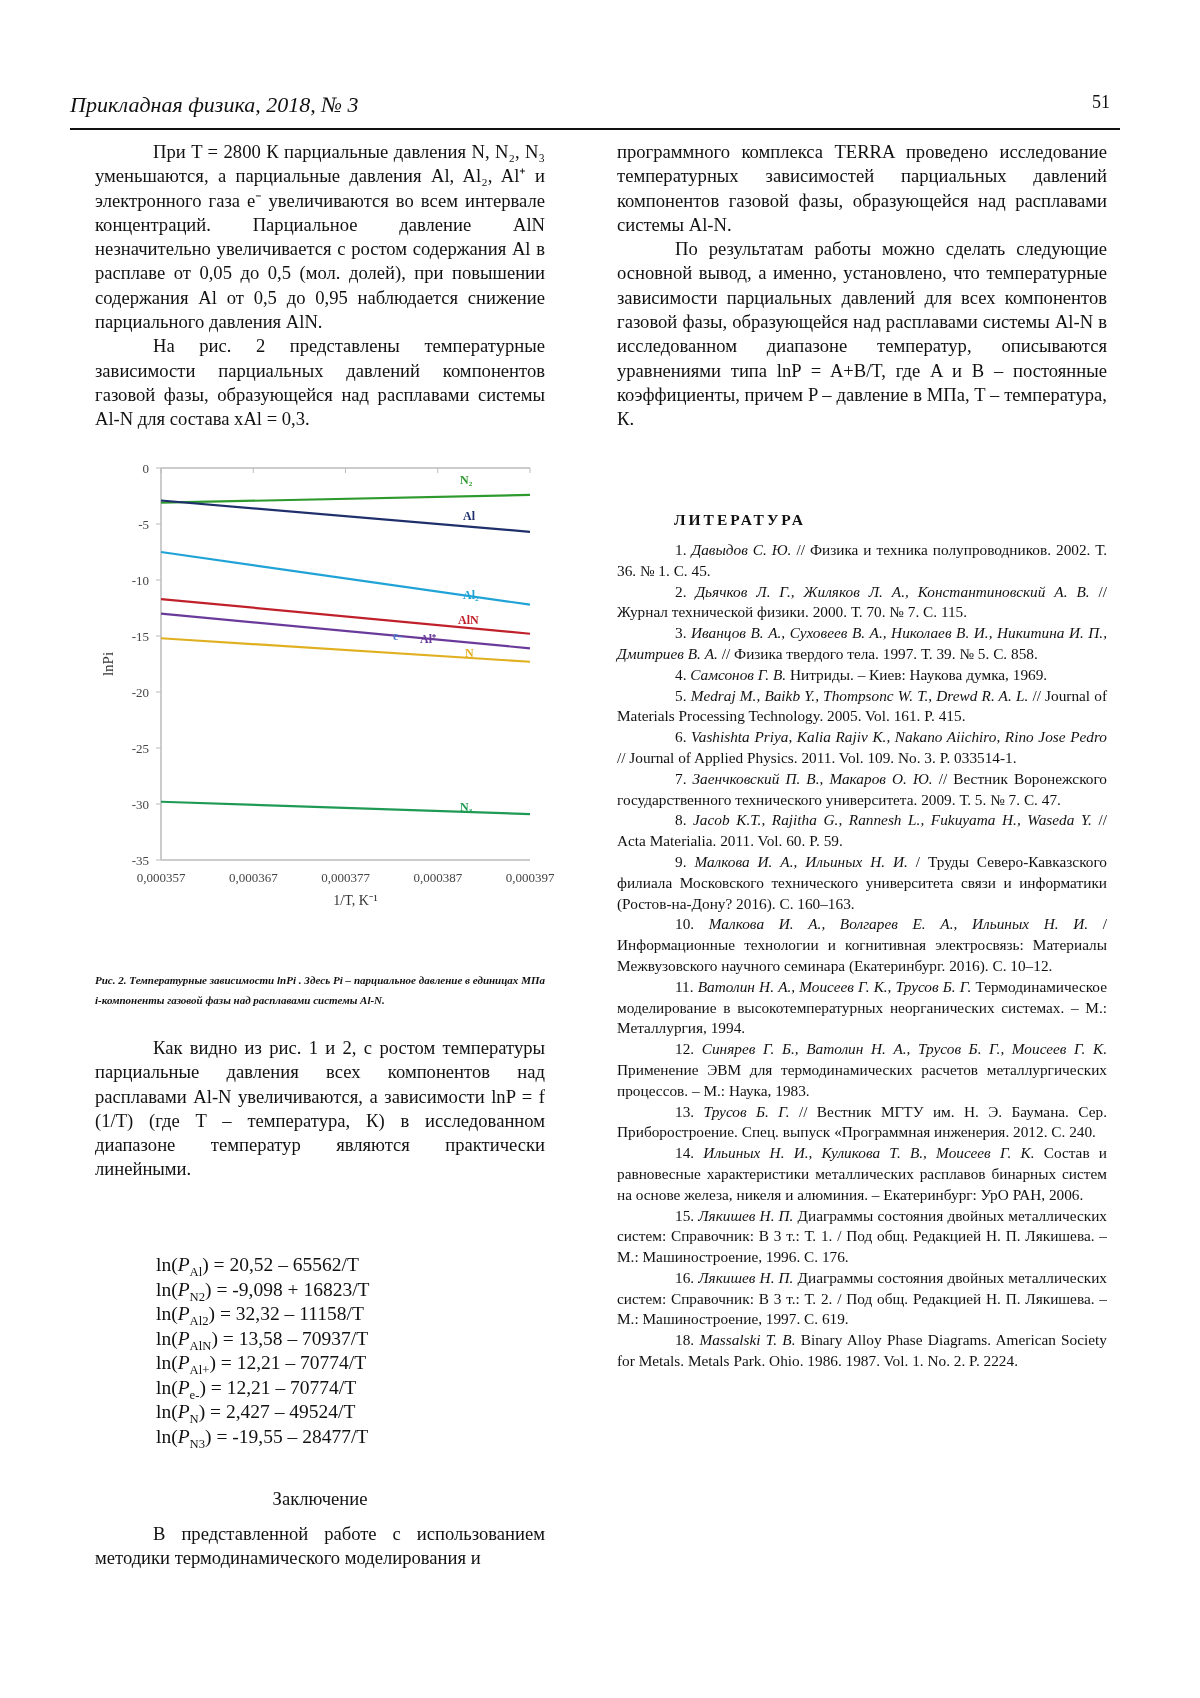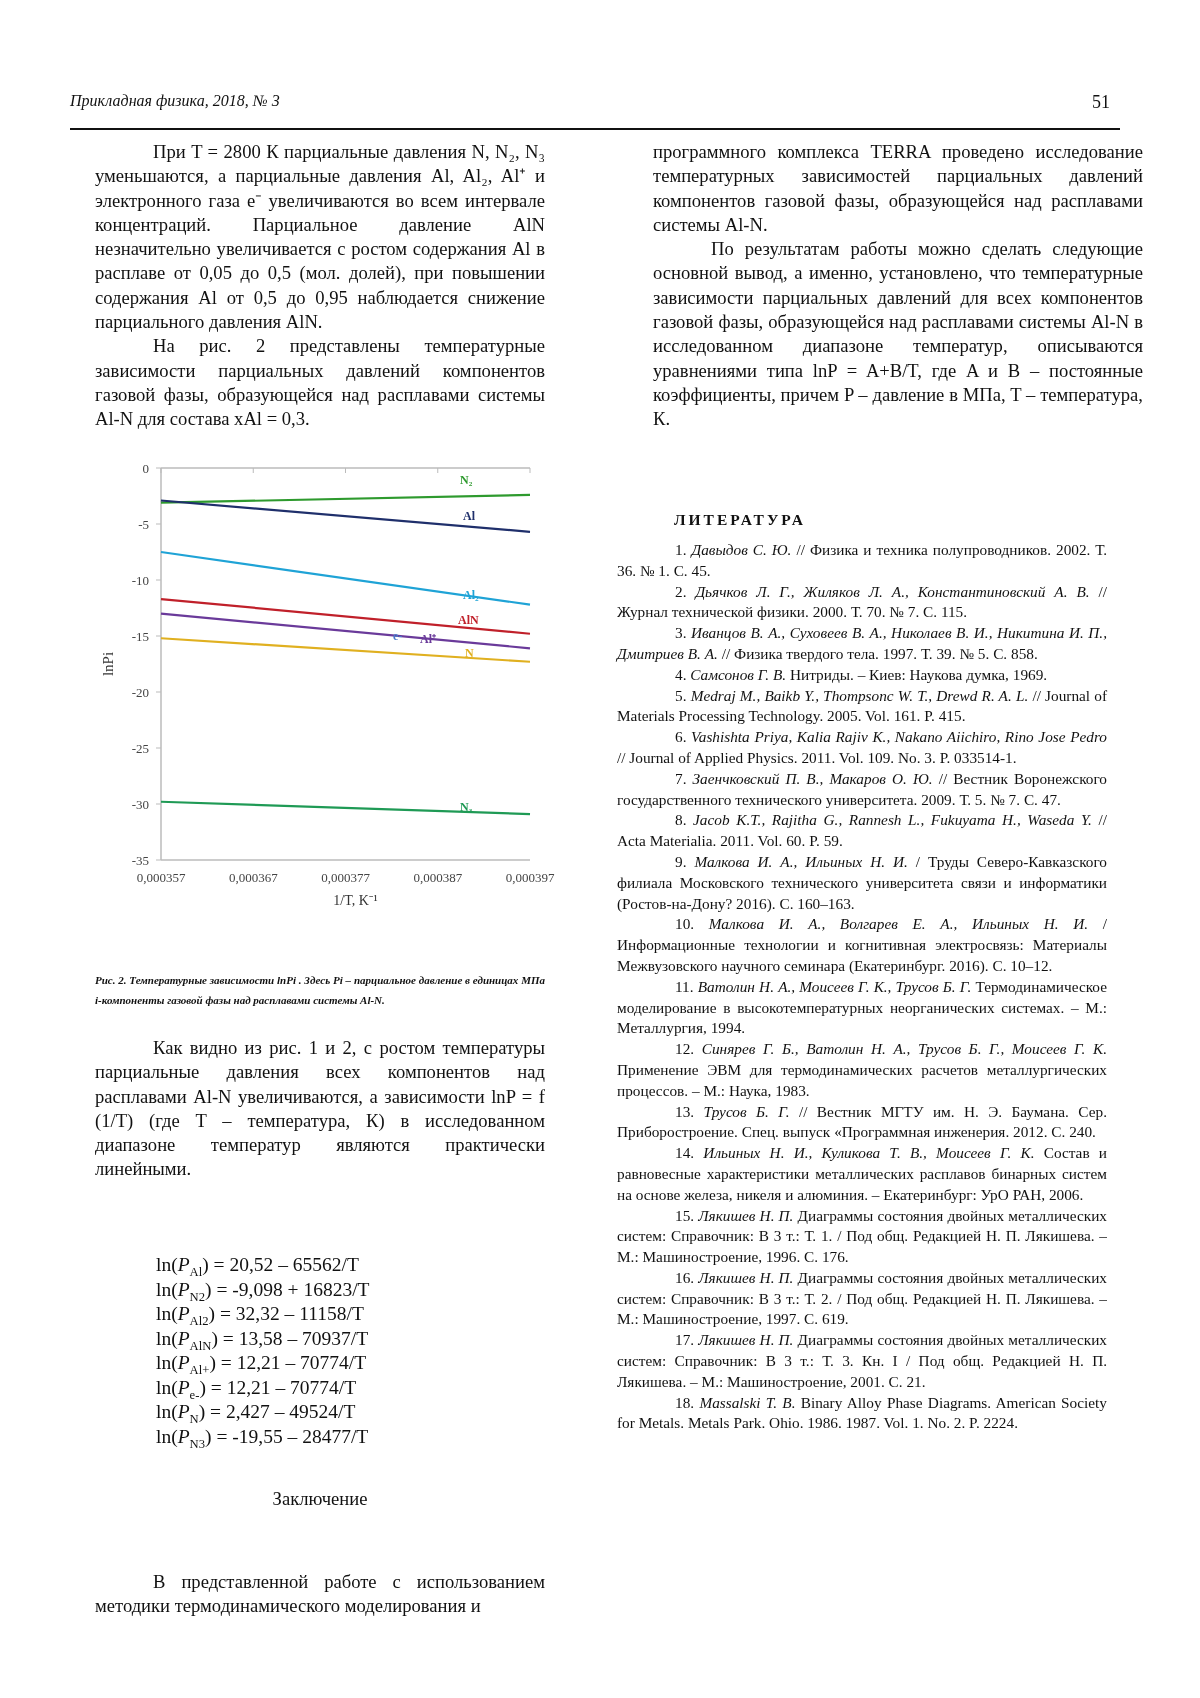--- a/index.html
+++ b/index.html
@@ -1,36 +1,36 @@
 <!DOCTYPE html>
 <html><head>
 <meta charset="utf-8">
 <style>
   html, body { margin: 0; padding: 0; background: #ffffff; }
   body { width: 1200px; height: 1698px; position: relative; overflow: hidden;
          font-family: "Liberation Serif", serif; color: #111; }
   .header { position: absolute; left: 70px; top: 88px; width: 1050px; height: 40px; border-bottom: 2px solid #111; }
-  .header .journal { position: absolute; left: 0; top: 4px; font-style: italic; font-size: 16px; }
+  .header .journal { position: absolute; left: 0; top: 4px; font-style: italic; font-size: 22px; }
   .header .pageno { position: absolute; right: 10px; top: 4px; font-size: 18px; }
 
   .col { position: absolute; font-size: 18.6px; line-height: 24.3px; text-align: justify; }
   .col-left { left: 95px; top: 140px; width: 450px; }
-  .col-right { left: 617px; top: 140px; width: 490px; margin-left: 36px; }
+  .col-right { left: 617px; top: 140px; width: 490px; }
   p { margin: 0; text-indent: 58px; }
   p.noind { text-indent: 0; }
   sub, sup { font-size: 65%; line-height: 0; }
 
   .figure { position: absolute; left: 95px; top: 458px; width: 460px; height: 470px; }
   .caption { position: absolute; left: 95px; top: 970px; width: 450px; font-size: 11px; line-height: 20px;
              font-weight: bold; font-style: italic; text-align: justify; }
   .col-left2 { left: 95px; top: 1036px; width: 450px; }
   .eqs { position: absolute; left: 156px; top: 1253px; font-size: 19.5px; line-height: 24.5px; }
   .eqs div { white-space: nowrap; }
   .conclusion-title { position: absolute; left: 95px; top: 1488px; width: 450px; text-align: center; font-weight: normal; font-size: 18.6px; }
-  .col-left3 { left: 95px; top: 1522px; width: 450px; margin-top: 48px; }
+  .col-left3 { left: 95px; top: 1522px; width: 450px; }
 
   .lit-title { position: absolute; left: 674px; top: 511px; font-weight: bold; font-size: 15.5px; letter-spacing: 3px; }
   .refs { position: absolute; left: 617px; top: 540px; width: 490px; font-size: 15.3px; line-height: 20.8px; text-align: justify; }
   .refs p { text-indent: 58px; }
   .refs i { font-style: italic; }
 </style>
 </head>
 <body>
 
 <div class="header">
@@ -133,15 +133,14 @@
     <p><span>7. </span><i>Заенчковский П. В., Макаров О. Ю.</i><span> // Вестник Воронежского государственного технического университета. 2009. Т. 5. № 7. С. 47.</span></p>
     <p><span>8. </span><i>Jacob K.T., Rajitha G., Rannesh L., Fukuyama H., Waseda Y.</i><span> // Acta Materialia. 2011. Vol. 60. P. 59.</span></p>
     <p><span>9. </span><i>Малкова И. А., Ильиных Н. И.</i><span> / Труды Северо-Кавказского филиала Московского технического университета связи и информатики (Ростов-на-Дону? 2016). С. 160–163.</span></p>
     <p><span>10. </span><i>Малкова И. А., Волгарев Е. А., Ильиных Н. И.</i><span> / Информационные технологии и когнитивная электросвязь: Материалы Межвузовского научного семинара (Екатеринбург. 2016). С. 10–12.</span></p>
     <p><span>11. </span><i>Ватолин Н. А., Моисеев Г. К., Трусов Б. Г.</i><span> Термодинамическое моделирование в высокотемпературных неорганических системах. – М.: Металлургия, 1994.</span></p>
     <p><span>12. </span><i>Синярев Г. Б., Ватолин Н. А., Трусов Б. Г., Моисеев Г. К.</i><span> Применение ЭВМ для термодинамических расчетов металлургических процессов. – М.: Наука, 1983.</span></p>
     <p><span>13. </span><i>Трусов Б. Г.</i><span> // Вестник МГТУ им. Н. Э. Баумана. Сер. Приборостроение. Спец. выпуск «Программная инженерия. 2012. С. 240.</span></p>
     <p><span>14. </span><i>Ильиных Н. И., Куликова Т. В., Моисеев Г. К.</i><span> Состав и равновесные характеристики металлических расплавов бинарных систем на основе железа, никеля и алюминия. – Екатеринбург: УрО РАН, 2006.</span></p>
     <p><span>15. </span><i>Лякишев Н. П.</i><span> Диаграммы состояния двойных металлических систем: Справочник: В 3 т.: Т. 1. / Под общ. Редакцией Н. П. Лякишева. – М.: Машиностроение, 1996. С. 176.</span></p>
     <p><span>16. </span><i>Лякишев Н. П.</i><span> Диаграммы состояния двойных металлических систем: Справочник: В 3 т.: Т. 2. / Под общ. Редакцией Н. П. Лякишева. – М.: Машиностроение, 1997. С. 619.</span></p>
-    <p><span>17. </span><i>Лякишев Н. П.</i><span> Диаграммы состояния двойных металлических систем: Справочник: В 3 т.: Т. 3. Кн. I / Под общ. Редакцией Н. П. Лякишева. – М.: Машиностроение, 2001. С. 21.</span></p>
     <p><span>18. </span><i>Massalski T. B.</i><span> Binary Alloy Phase Diagrams. American Society for Metals. Metals Park. Ohio. 1986. 1987. Vol. 1. No. 2. P. 2224.</span></p>
   </div>
 
 </body></html>

